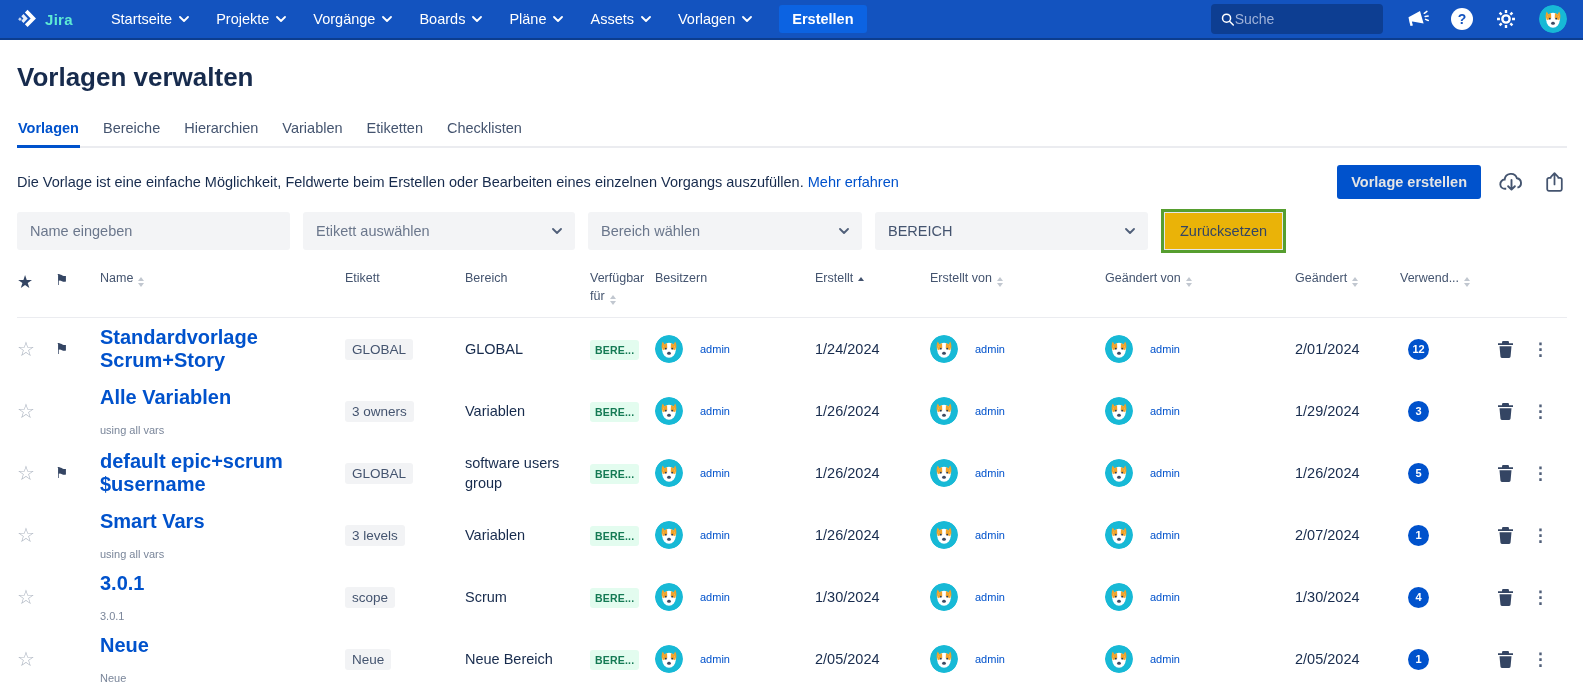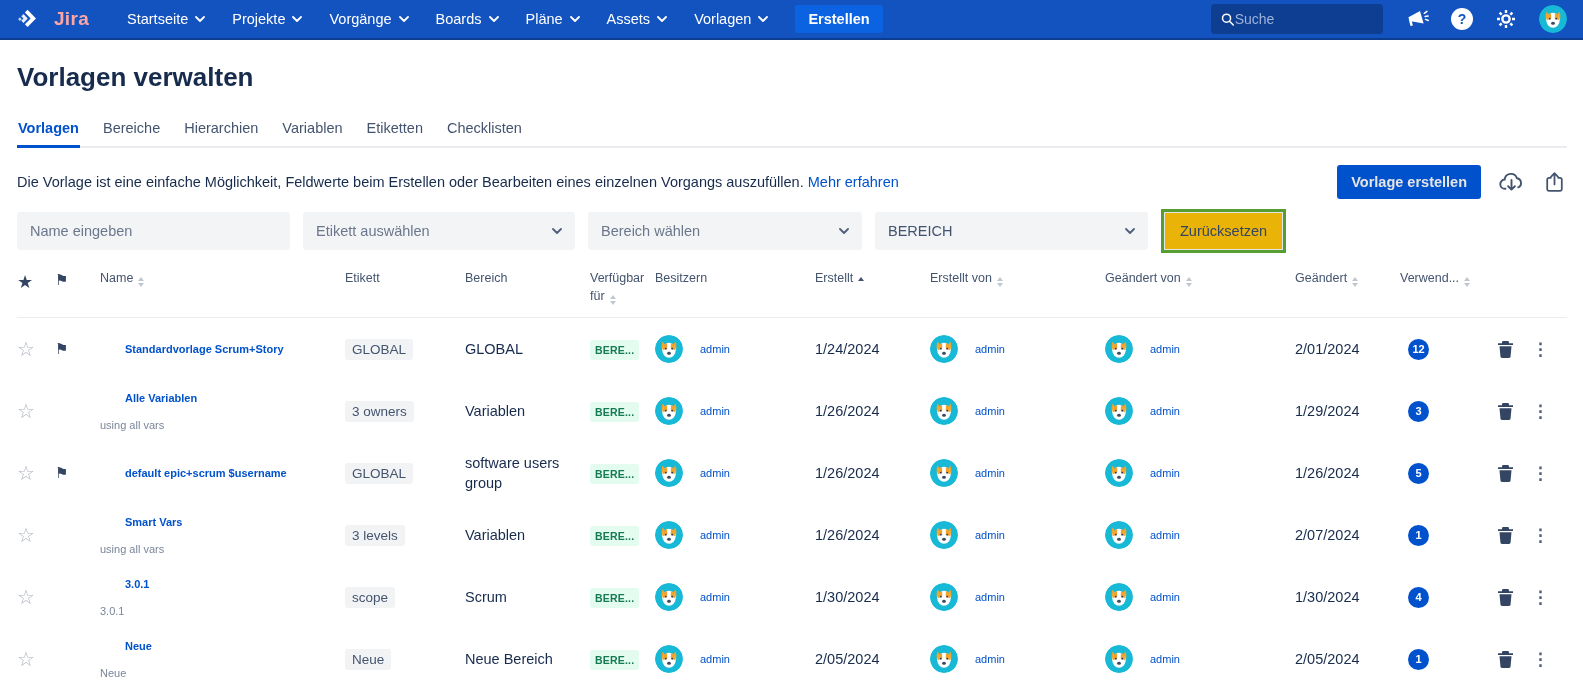--- a/index.html
+++ b/index.html
@@ -3,21 +3,21 @@
 <meta charset="utf-8">
 <style>
   * { box-sizing: border-box; margin: 0; padding: 0; }
   html,body { width:1583px; height:692px; overflow:hidden; background:#fff;
     font-family:"Liberation Sans", sans-serif; color:var(--text,#172B4D); }
   a { text-decoration:none; cursor:pointer; }
 
   
   .topnav { height:40px; background:var(--nav-bg,#1353BF); display:flex; align-items:center;
     padding:0 16px; border-bottom:2px solid var(--nav-border,#0C3D8F); }
-  .brand { display:flex; align-items:center; gap:16px; color:#fca5a5; font-size:19px;
+  .brand { display:flex; align-items:center; gap:7px; color:#5eead4; font-size:15px;
     font-weight:600; margin-right:38px; letter-spacing:.3px; }
   .navitem { color:#fff; font-size:14.5px; display:flex; align-items:center; gap:7px;
     margin-right:27px; cursor:pointer; white-space:nowrap; }
   .navitem .chev { color:#fff; }
   .create-btn { background:var(--create-btn,#0C63E2); color:#fff; font-size:14.5px; font-weight:700;
     padding:6px 13px; border:none; border-radius:3px; cursor:pointer; }
   .nav-right { margin-left:auto; display:flex; align-items:center; gap:22px; }
   .searchbox { display:flex; align-items:center; background:var(--nav-dark,#0D3E92);
     border-radius:4px; height:30px; width:172px; padding:0 10px; }
   .searchbox input { background:transparent; border:none; outline:none; color:#fff;
@@ -69,21 +69,21 @@
   .sort { display:inline-flex; flex-direction:column; gap:2px; margin-left:5px; vertical-align:1px; }
   .sort i { width:0; height:0; border-left:3.5px solid transparent; border-right:3.5px solid transparent; }
   .sort .up { border-bottom:4px solid #C1C7D0; }
   .sort .dn { border-top:4px solid #C1C7D0; }
   .sort .dark { border-bottom-color:#42526E; }
 
   .trow { height:62px; align-items:center; }
   .rowstar { font-size:20px; color:#AEB6C2; cursor:pointer; }
   .rowflag { font-size:15px; color:#344563; }
   .cell-name { display:flex; flex-direction:column; justify-content:center; gap:15px; padding-right:10px; }
-  .namelink { color:var(--link,#0052CC); font-weight:700; font-size:11px;margin-left:25px; }
+  .namelink { color:var(--link,#0052CC); font-weight:700; font-size:20px; }
   .sub { font-size:11px; color:#7A869A; }
   .tag { background:var(--tag-bg,#F2F3F5); color:var(--tag-text,#44546F); padding:3px 7px;
     border-radius:3px; font-size:13.5px; display:inline-block; }
   .celltext { font-size:14.5px; color:var(--text,#172B4D); line-height:1.4; padding-right:12px; }
   .scopetag { background:var(--scope-bg,#E3FCEF); color:var(--scope-text,#147A54); font-size:10.5px;
     font-weight:700; padding:4px 5px; border-radius:3px; letter-spacing:.2px; }
   .cell-user { display:flex; align-items:center; gap:10px; }
   .userlink { color:var(--link,#0052CC); font-size:11px;margin-left:7px; }
   .badge { width:21px; height:21px; border-radius:50%; background:var(--badge-bg,#0052CC); color:#fff;
     font-size:11px; font-weight:700; display:flex; align-items:center; justify-content:center;

